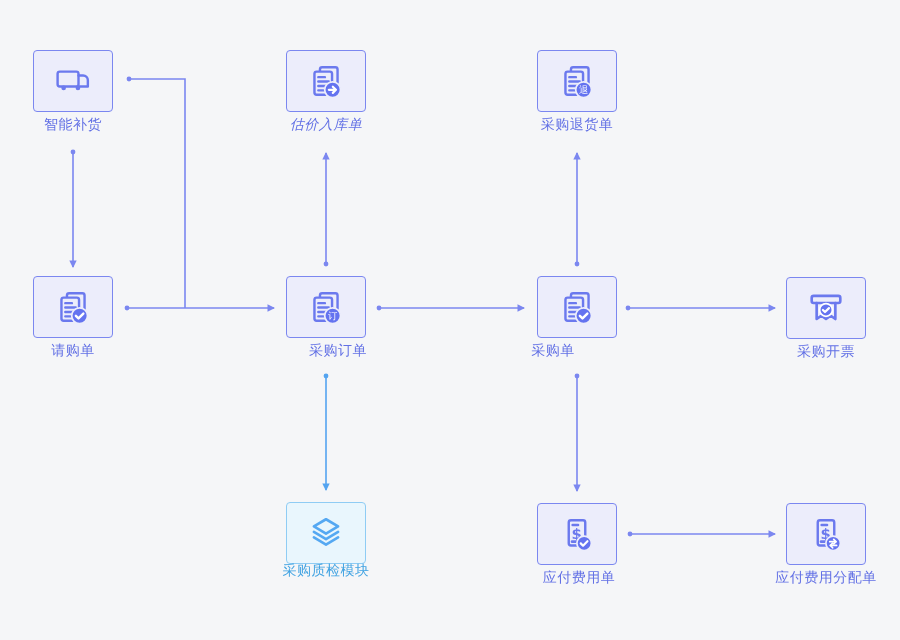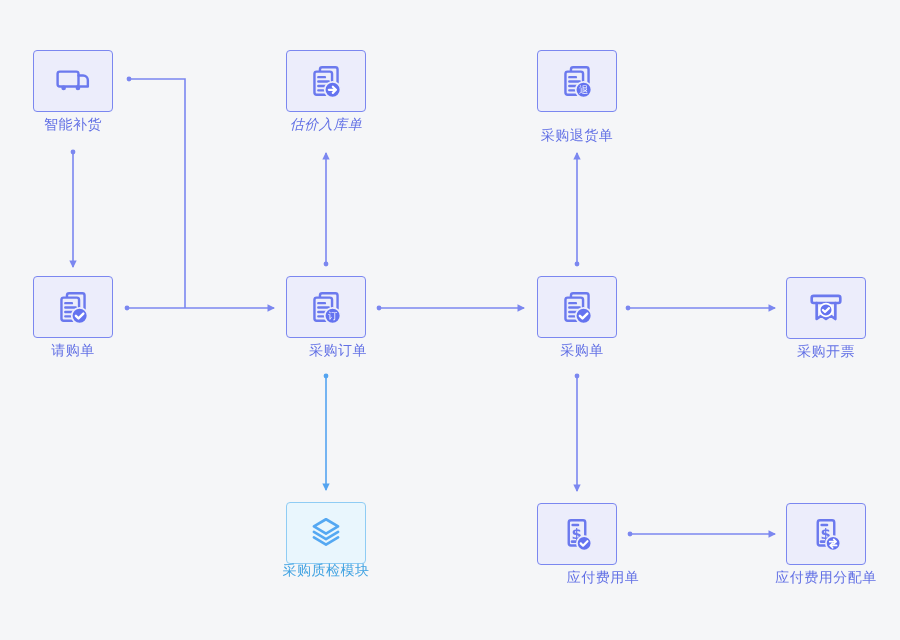--- a/index.html
+++ b/index.html
@@ -110,21 +110,21 @@
       <span class="node-icon">
             <svg viewBox="0 0 40 40" fill="none" stroke="#6b79ee" stroke-width="2.2" stroke-linecap="round" stroke-linejoin="round">
      <rect x="14.5" y="7.5" width="16" height="21" rx="2"></rect>
      <rect x="9.5" y="11.5" width="16" height="21" rx="2" fill="#ecedfb"></rect>
      <path d="M13 16.5h6M13 20.5h9.5M13 24.5h9.5M13 28.5h7.5"></path>
      <circle cx="26" cy="28" r="7.2" fill="#6473f0" stroke="#ecedfb" stroke-width="1.6"></circle>
      <text x="26" y="31.2" font-size="8.5" fill="#fff" stroke="none" text-anchor="middle" font-family="DejaVu Sans, sans-serif">退</text>
    </svg>
           </span>
     </div>
-    <div class="node-label purple" style="left: 487px; top: 116px; margin-top: 11px;">采购退货单</div>
+    <div class="node-label purple" style="left: 487px; top: 116px;">采购退货单</div>
   </div>
 
   <div class="node">
     <div class="node-box purple" style="left: 33px; top: 276px;">
       <span class="node-icon">
             <svg viewBox="0 0 40 40" fill="none" stroke="#6b79ee" stroke-width="2.2" stroke-linecap="round" stroke-linejoin="round">
      <rect x="14.5" y="7.5" width="16" height="21" rx="2"></rect>
      <rect x="9.5" y="11.5" width="16" height="21" rx="2" fill="#ecedfb"></rect>
      <path d="M13 16.5h6M13 20.5h9.5M13 24.5h9.5M13 28.5h7.5"></path>
      <circle cx="26" cy="28" r="7.2" fill="#6473f0" stroke="#ecedfb" stroke-width="1.6"></circle>
@@ -155,21 +155,21 @@
       <span class="node-icon">
             <svg viewBox="0 0 40 40" fill="none" stroke="#6b79ee" stroke-width="2.2" stroke-linecap="round" stroke-linejoin="round">
      <rect x="14.5" y="7.5" width="16" height="21" rx="2"></rect>
      <rect x="9.5" y="11.5" width="16" height="21" rx="2" fill="#ecedfb"></rect>
      <path d="M13 16.5h6M13 20.5h9.5M13 24.5h9.5M13 28.5h7.5"></path>
      <circle cx="26" cy="28" r="7.2" fill="#6473f0" stroke="#ecedfb" stroke-width="1.6"></circle>
      <path d="M22.6 28l2.4 2.4 4.4-4.4" stroke="#fff" stroke-width="2.2"></path>
    </svg>
           </span>
     </div>
-    <div class="node-label purple" style="left: 492px; top: 342px; font-family: Liberation Mono, monospace;">采购单</div>
+    <div class="node-label purple" style="left: 463px; top: 342px; font-family: Liberation Mono, monospace;">采购单</div>
   </div>
 
   <div class="node">
     <div class="node-box purple" style="left: 786px; top: 277px;">
       <span class="node-icon">
             <svg viewBox="0 0 40 40" fill="none" stroke="#6b79ee" stroke-width="2.4" stroke-linecap="round" stroke-linejoin="round">
        <rect x="7" y="9" width="26" height="6.5" rx="1.8"></rect>
        <path d="M11.5 15.5V30l4.2-3 4.3 3 4.3-3 4.2 3V15.5"></path>
        <circle cx="20" cy="21.8" r="5.8" fill="#6473f0" stroke="#fff" stroke-width="1.6"></circle>
        <path d="M17.2 21.8l1.9 1.9 3.6-3.6" stroke="#fff" stroke-width="2"></path>
@@ -198,21 +198,21 @@
             <svg viewBox="0 0 40 40" fill="none" stroke="#6b79ee" stroke-width="2.2" stroke-linecap="round" stroke-linejoin="round">
      <rect x="12.5" y="7.5" width="15" height="23" rx="2"></rect>
      <path d="M16 11.8h5"></path>
      <text x="19.8" y="24.5" font-size="13.5" font-weight="bold" fill="#6b79ee" stroke="none" text-anchor="middle" font-family="DejaVu Sans, sans-serif">$</text>
      <path d="M15.5 27h9" stroke-width="2.5"></path>
      <circle cx="26.5" cy="28.5" r="6.6" fill="#6473f0" stroke="#ecedfb" stroke-width="1.6"></circle>
      <path d="M23.4 28.5l2.1 2.1 4-4" stroke="#fff" stroke-width="2"></path>
    </svg>
           </span>
     </div>
-    <div class="node-label purple" style="left: 513px; top: 569px; font-family: Liberation Serif, serif;">应付费用单</div>
+    <div class="node-label purple" style="left: 489px; top: 569px; font-family: Liberation Serif, serif;">应付费用单</div>
   </div>
 
   <div class="node">
     <div class="node-box purple" style="left: 786px; top: 503px;">
       <span class="node-icon">
             <svg viewBox="0 0 40 40" fill="none" stroke="#6b79ee" stroke-width="2.2" stroke-linecap="round" stroke-linejoin="round">
      <rect x="12.5" y="7.5" width="15" height="23" rx="2"></rect>
      <path d="M16 11.8h5"></path>
      <text x="19.8" y="24.5" font-size="13.5" font-weight="bold" fill="#6b79ee" stroke="none" text-anchor="middle" font-family="DejaVu Sans, sans-serif">$</text>
      <path d="M15.5 27h9" stroke-width="2.5"></path>

